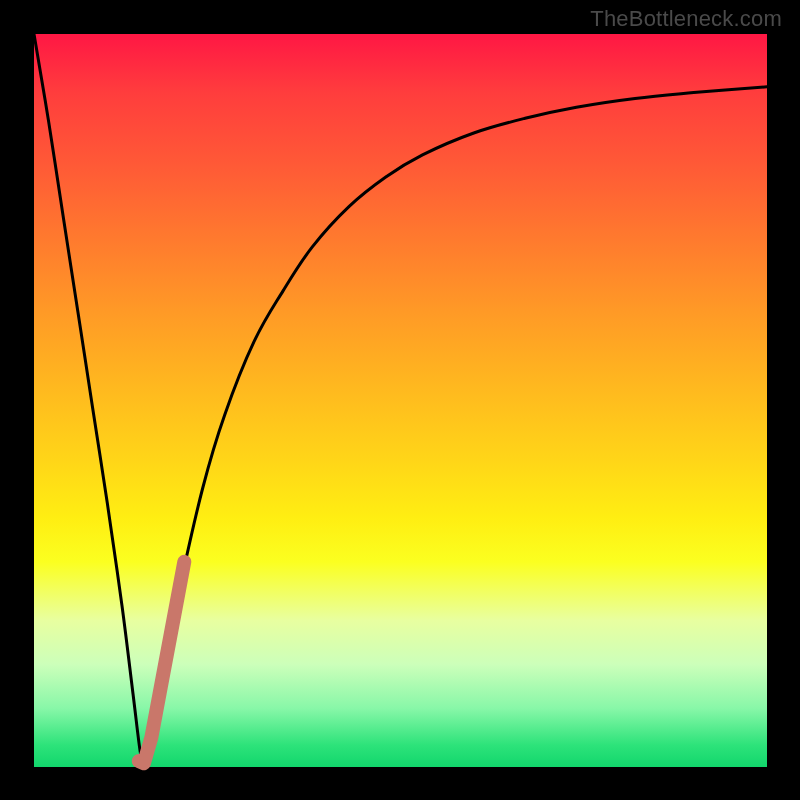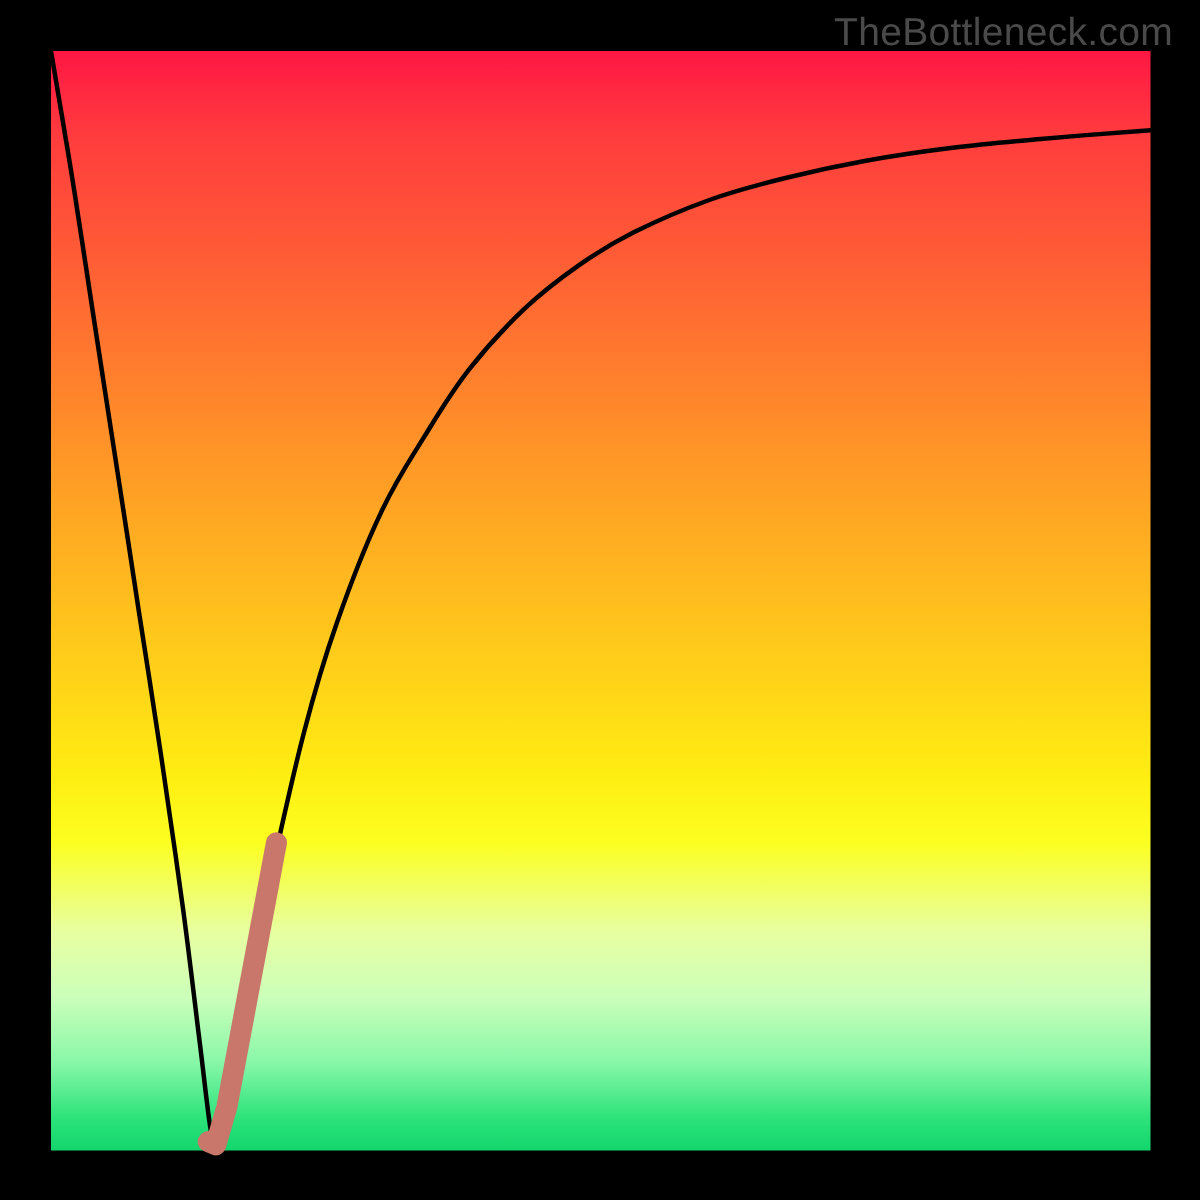--- a/index.html
+++ b/index.html
@@ -49,21 +49,21 @@
     left: 0;
     top: 0;
   }
 </style>
 </head>
 <body>
 <div class="frame">
 
   <div class="plot-area" style="left:34px; top:34px; width:733px; height:733px;"></div>
 
-  <div class="watermark" style="right:18px; top:6px; font-size:26px;">TheBottleneck.com</div>
+  <div class="watermark" style="right:18px; top:6px; font-size:22px;">TheBottleneck.com</div>
 
   <svg class="curve-layer" width="800" height="800" viewBox="0 0 800 800">
     <g id="chart-curves">
         <path d="M 34.0 34.0 C 36.6 49.8, 43.4 89.0, 48.7 122.0 C 53.9 154.9, 58.0 182.9, 63.3 217.3 C 68.6 251.6, 72.7 278.2, 78.0 312.5 C 83.3 346.8, 87.4 373.5, 92.6 407.8 C 97.9 442.1, 102.0 467.5, 107.3 503.1 C 112.6 538.7, 117.3 571.4, 122.0 605.7 C 126.6 640.0, 129.7 667.3, 133.0 693.7 C 136.3 720.1, 138.3 739.8, 140.3 752.3 C 142.3 764.9, 142.0 766.0, 143.9 763.3 C 145.9 760.7, 147.3 756.8, 151.3 737.7 C 155.2 718.5, 160.7 684.8, 165.9 657.0 C 171.2 629.3, 174.0 614.1, 180.6 583.8 C 187.2 553.4, 194.7 518.8, 202.6 488.5 C 210.5 458.1, 215.3 441.5, 224.6 415.2 C 233.8 388.8, 243.3 364.3, 253.9 341.9 C 264.5 319.4, 272.7 307.7, 283.2 290.6 C 293.8 273.4, 300.7 261.7, 312.5 246.6 C 324.4 231.4, 336.0 218.8, 349.2 206.3 C 362.4 193.7, 372.6 186.2, 385.8 176.9 C 399.0 167.7, 406.7 162.9, 422.5 154.9 C 438.3 147.0, 455.3 139.6, 473.8 133.0 C 492.3 126.4, 506.6 122.9, 525.1 118.3 C 543.6 113.7, 556.6 110.9, 576.4 107.3 C 596.2 103.7, 613.9 101.1, 635.1 98.5 C 656.2 95.9, 670.0 94.8, 693.7 92.6 C 717.4 90.5, 753.8 87.8, 767.0 86.8" fill="none" stroke="#000000" stroke-width="3" stroke-linecap="round" stroke-linejoin="round"></path>
         <path d="M 138.8 761.1 L 143.9 763.3 L 151.3 737.7 L 162.3 679.0 L 173.3 620.4 L 184.3 561.8" fill="none" stroke="#c9776a" stroke-width="14" stroke-linecap="round" stroke-linejoin="round"></path>
       </g>
   </svg>
 
 </div>
 

